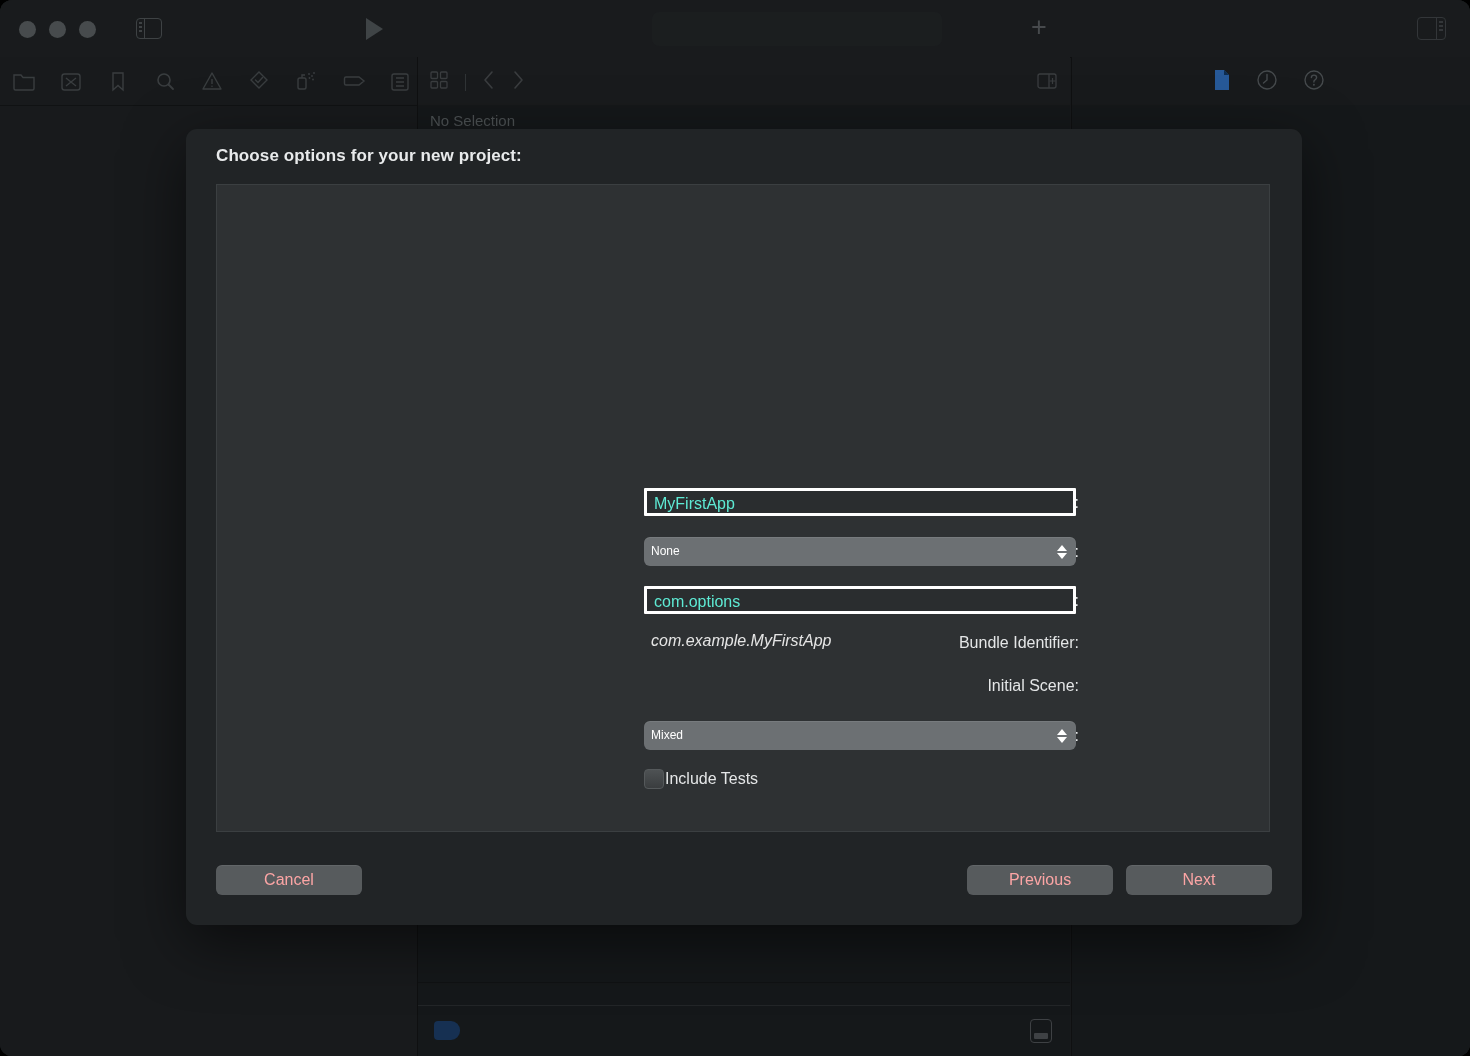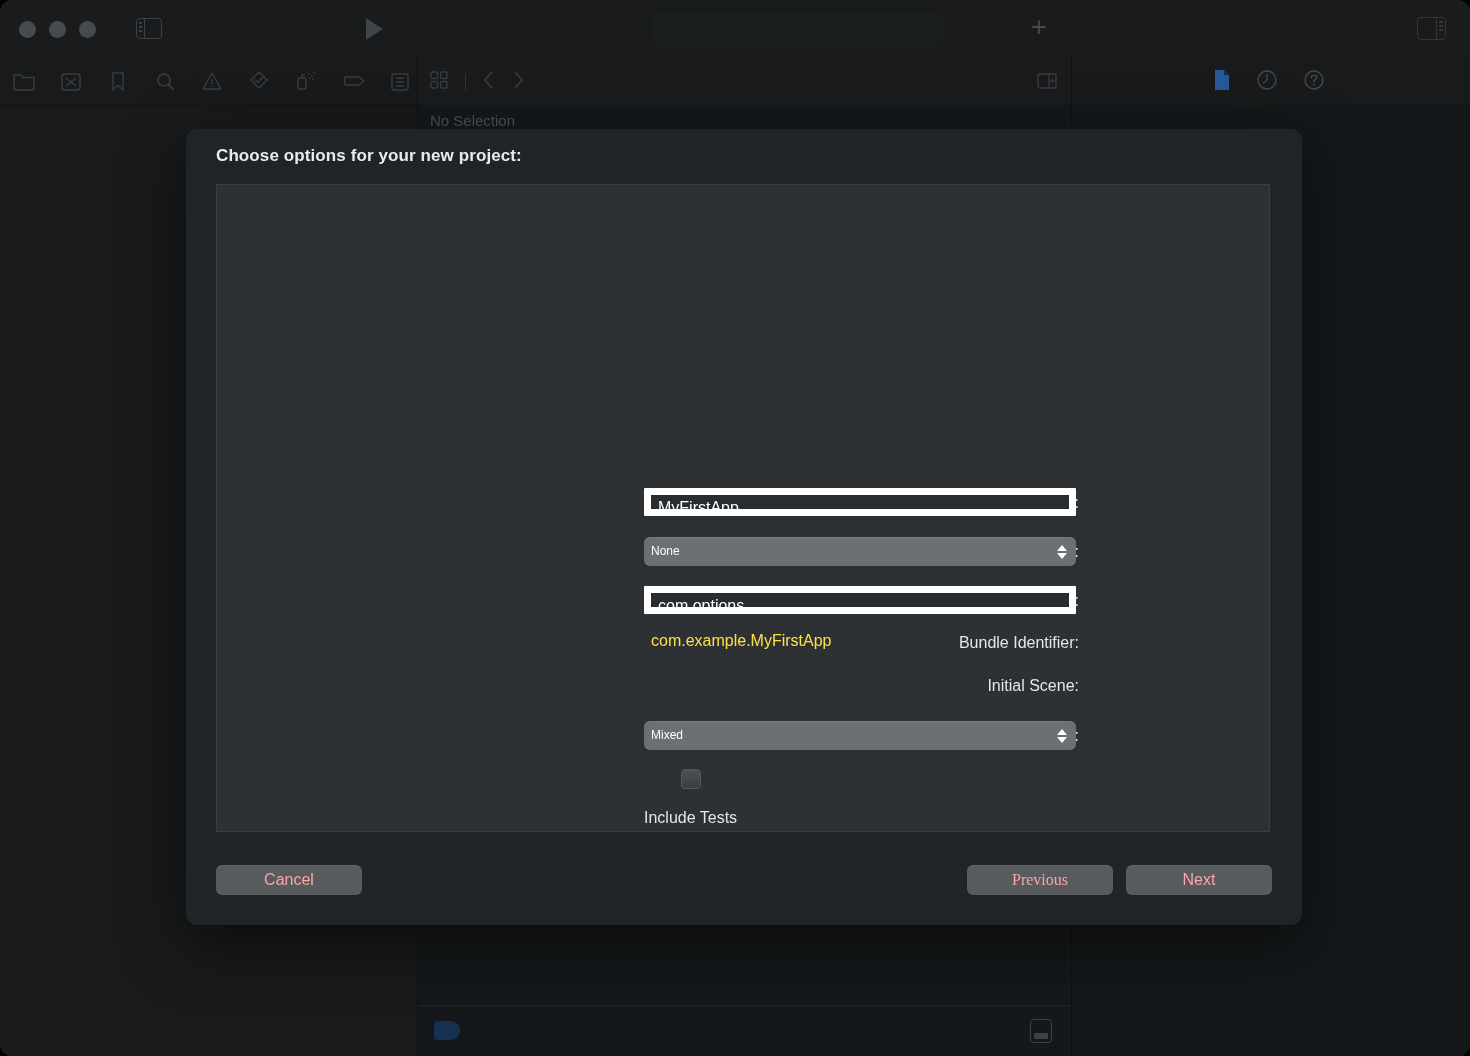--- a/index.html
+++ b/index.html
@@ -349,34 +349,35 @@
   .field-holder {
     position: absolute;
     left: 427px;
     top: 0;
   }
 
   .textfield {
     width: 432px;
     height: 28px;
     background: #2a2d2f;
-    border: 7px solid #ffffff;
+    border: 3px solid #ffffff;
     border-radius: 1px;
     box-sizing: border-box;
-    color: #ffffff;
+    color: #5eead4;
     font-size: 16px;
     line-height: 26px;
     padding: 0 7px;
     white-space: nowrap;
     overflow: hidden;
   }
   .textfield.readonly {
     background: transparent;
     border: none;
-    color: #fde047;
+    color: #e5e5e5;
+    font-style: italic;
   }
   .popup {
     position: relative;
     width: 432px;
     height: 29px;
     background: #6c7073;
     border-radius: 6px;
     box-sizing: border-box;
     color: #ffffff;
     font-size: 12px;
@@ -404,22 +405,21 @@
     border-right: 5px solid transparent;
   }
   .popup .chev i.up { border-bottom: 6px solid #ffffff; }
   .popup .chev i.down { border-top: 6px solid #ffffff; }
 
   .checkrow {
     position: absolute;
     left: 427px;
     display: flex;
     align-items: center;
-    gap: 20px;
-    flex-direction: column;
+    gap: 1px;
   }
   .checkbox {
     width: 20px;
     height: 20px;
     border-radius: 4px;
     background: linear-gradient(180deg, #4e5254 0%, #3a3d3f 100%);
     border: 1px solid #55595b;
     box-sizing: border-box;
   }
   .checklabel {
@@ -434,21 +434,21 @@
     background: #575b5d;
     border-radius: 6px;
     color: #fca5a5;
     font-size: 16px;
     line-height: 30px;
     text-align: center;
     box-sizing: border-box;
     box-shadow: inset 0 1px 0 rgba(255,255,255,0.07);
   }
   #cancel-btn { left: 30px; top: 736px; width: 146px; }
-  #prev-btn   { left: 781px; top: 736px; width: 146px; font-family: Liberation Serif, serif; }
+  #prev-btn   { left: 781px; top: 736px; width: 146px; }
   #next-btn   { left: 940px; top: 736px; width: 146px; }
 </style>
 </head>
 <body>
 
 <div class="screen">
   <div class="app-window">
 
     <div class="titlebar">
       <div class="traffic">

